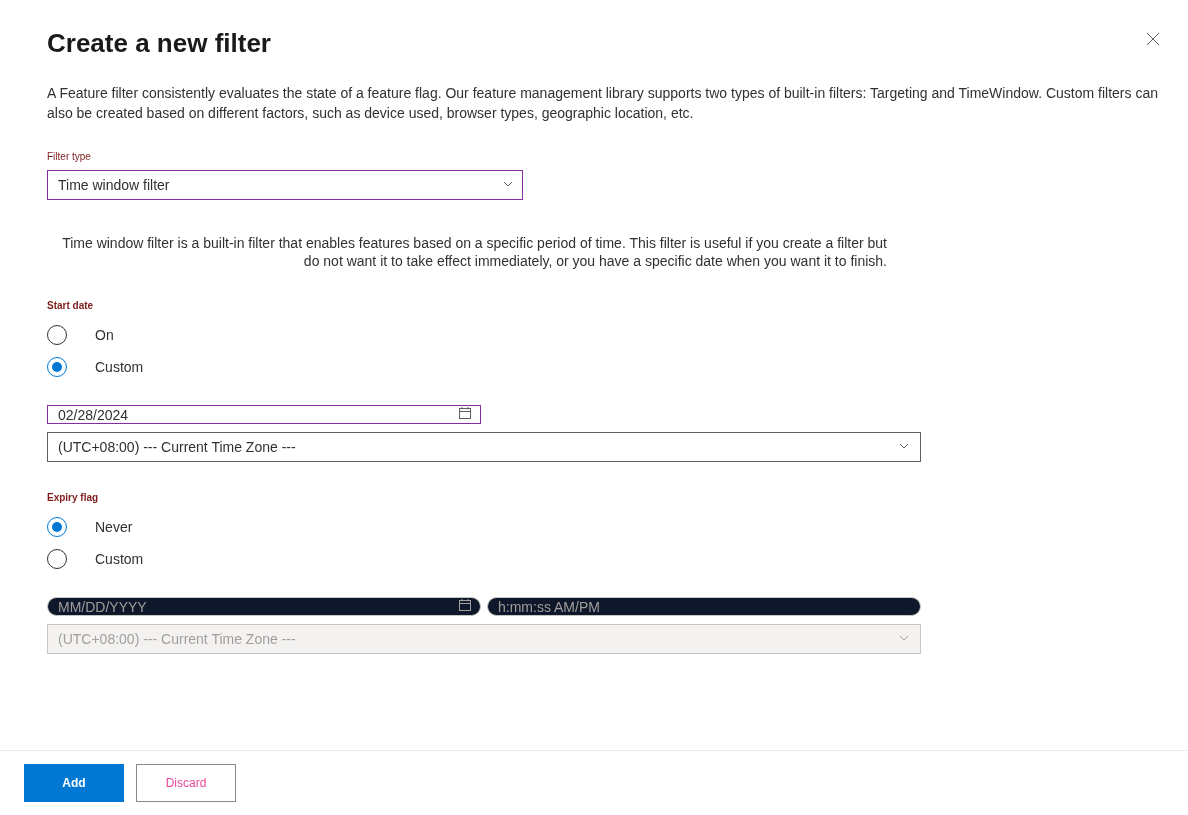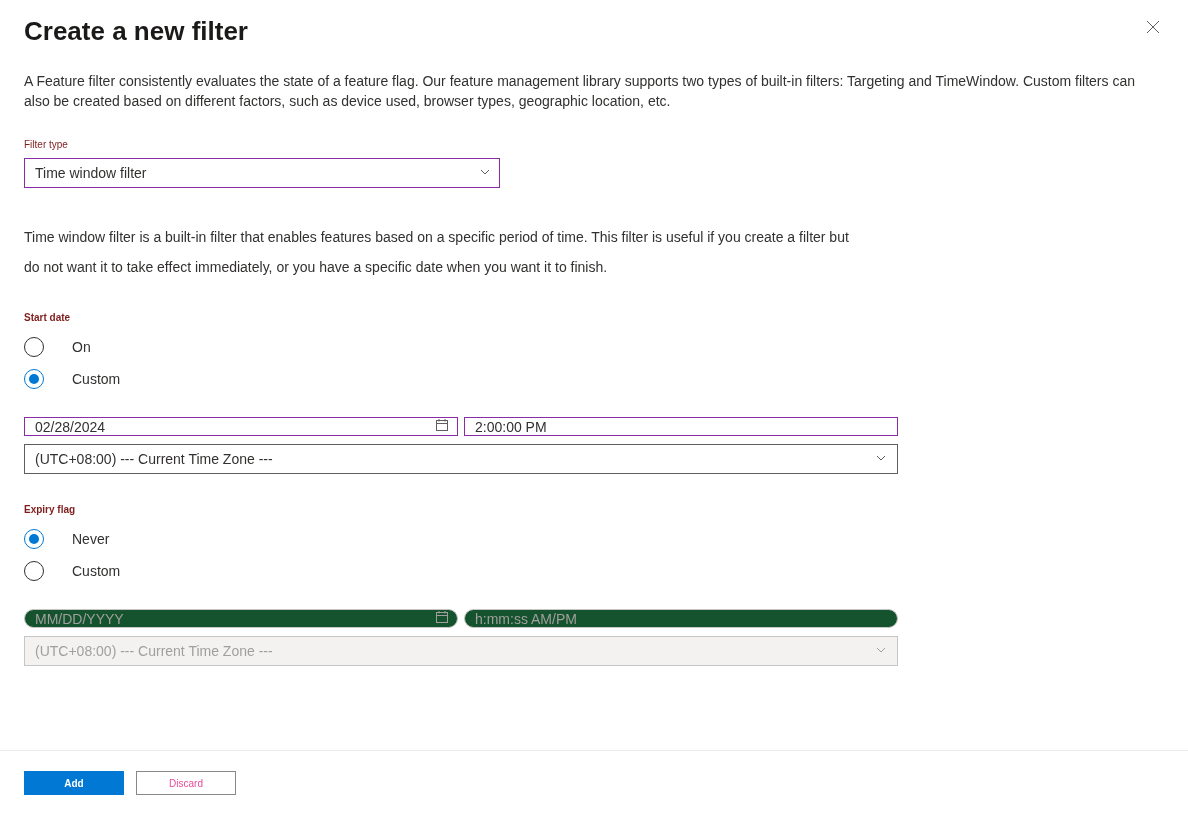--- a/index.html
+++ b/index.html
@@ -6,21 +6,22 @@
     body {
       font-family: "Segoe UI", -apple-system, Arial, sans-serif;
       font-size: 14px;
       color: #323130;
       background: #fff;
       width: 1188px;
       height: 815px;
       position: relative;
     }
     .panel {
-      padding: 16px 24px 0 24px;
+      padding: 28px 24px 0 24px;
+      margin-left: 23px;
     }
     .header-row {
       display: flex;
       justify-content: space-between;
       align-items: flex-start;
       margin-bottom: 24px;
     }
     h1.title {
       font-size: 26px;
       font-weight: 600;
@@ -57,25 +58,26 @@
       align-items: center;
       justify-content: space-between;
       padding: 0 8px 0 10px;
       cursor: pointer;
       width: 476px;
       gap: 24px;
     }
     .select-box .chev { color: #605e5c; }
     .desc {
       font-size: 14px;
-      line-height: 30px;
+      line-height: 18px;
       color: #323130;
       margin-top: 34px;
       margin-bottom: 30px;
       max-width: 840px;
+      text-align: right;
     }
     .radio-group { margin-top: 8px; }
     .radio-row {
       display: flex;
       align-items: center;
       gap: 28px;
       height: 32px;
       cursor: pointer;
     }
     .radio {
@@ -97,21 +99,21 @@
     .input-box {
       height: 19px;
       border: 1px solid #605e5c;
       background: #fff;
       display: flex;
       align-items: center;
       padding: 0 8px 0 10px;
     }
     .input-box.accent { border-color: #8a2da5; }
     .input-box.disabled {
-      background: #14532d;
+      background: #0f172a;
       border-color: #c8c6c4;
       color: #a19f9d;
       border-radius: 13px;
     }
     .input-date { flex: 0 0 434px; justify-content: space-between; }
     .input-time { flex: 1; }
     .cal-icon { color:#605e5c; }
     .input-box.disabled .cal-icon { color:#a19f9d; }
     .tz-row {
       margin-top: 8px;
@@ -136,24 +138,24 @@
       position: absolute;
       left: 0; right: 0; bottom: 0;
       height: 65px;
       border-top: 1px solid #edebe9;
       display:flex;
       align-items:center;
       gap: 12px;
       padding-left: 24px;
     }
     .btn {
-      height: 24px;
+      height: 38px;
       min-width: 100px;
       padding: 0 16px;
-      font-size: 10px;
+      font-size: 12px;
       border: 1px solid #8a8886;
       background:#fff;
       cursor:pointer;
       display:inline-flex; align-items:center; justify-content:center;
     }
     .btn.primary {
       background:#0078d4;
       border-color:#0078d4;
       color:#fff;
       font-weight:600;
@@ -213,23 +215,20 @@
         <span>02/28/2024</span>
         <span class="cal-icon">
           <svg width="14" height="14" viewBox="0 0 14 14" fill="none" stroke="currentColor" stroke-width="1">
               <rect x="1.5" y="2.5" width="11" height="10"></rect>
               <line x1="1.5" y1="5.5" x2="12.5" y2="5.5"></line>
               <line x1="4" y1="1" x2="4" y2="3.5"></line>
               <line x1="10" y1="1" x2="10" y2="3.5"></line>
             </svg>
         </span>
       </div>
-      <div class="input-box input-time accent">
-        <span>2:00:00 PM</span>
-      </div>
     </div>
     <div class="tz-row">
       <div class="tz-box">
         <span>(UTC+08:00) --- Current Time Zone ---</span>
         <span>
           <svg width="12" height="12" viewBox="0 0 12 12" fill="none" stroke="#605e5c" stroke-width="1">
               <polyline points="2,4 6,8 10,4"></polyline>
             </svg>
         </span>
       </div>

